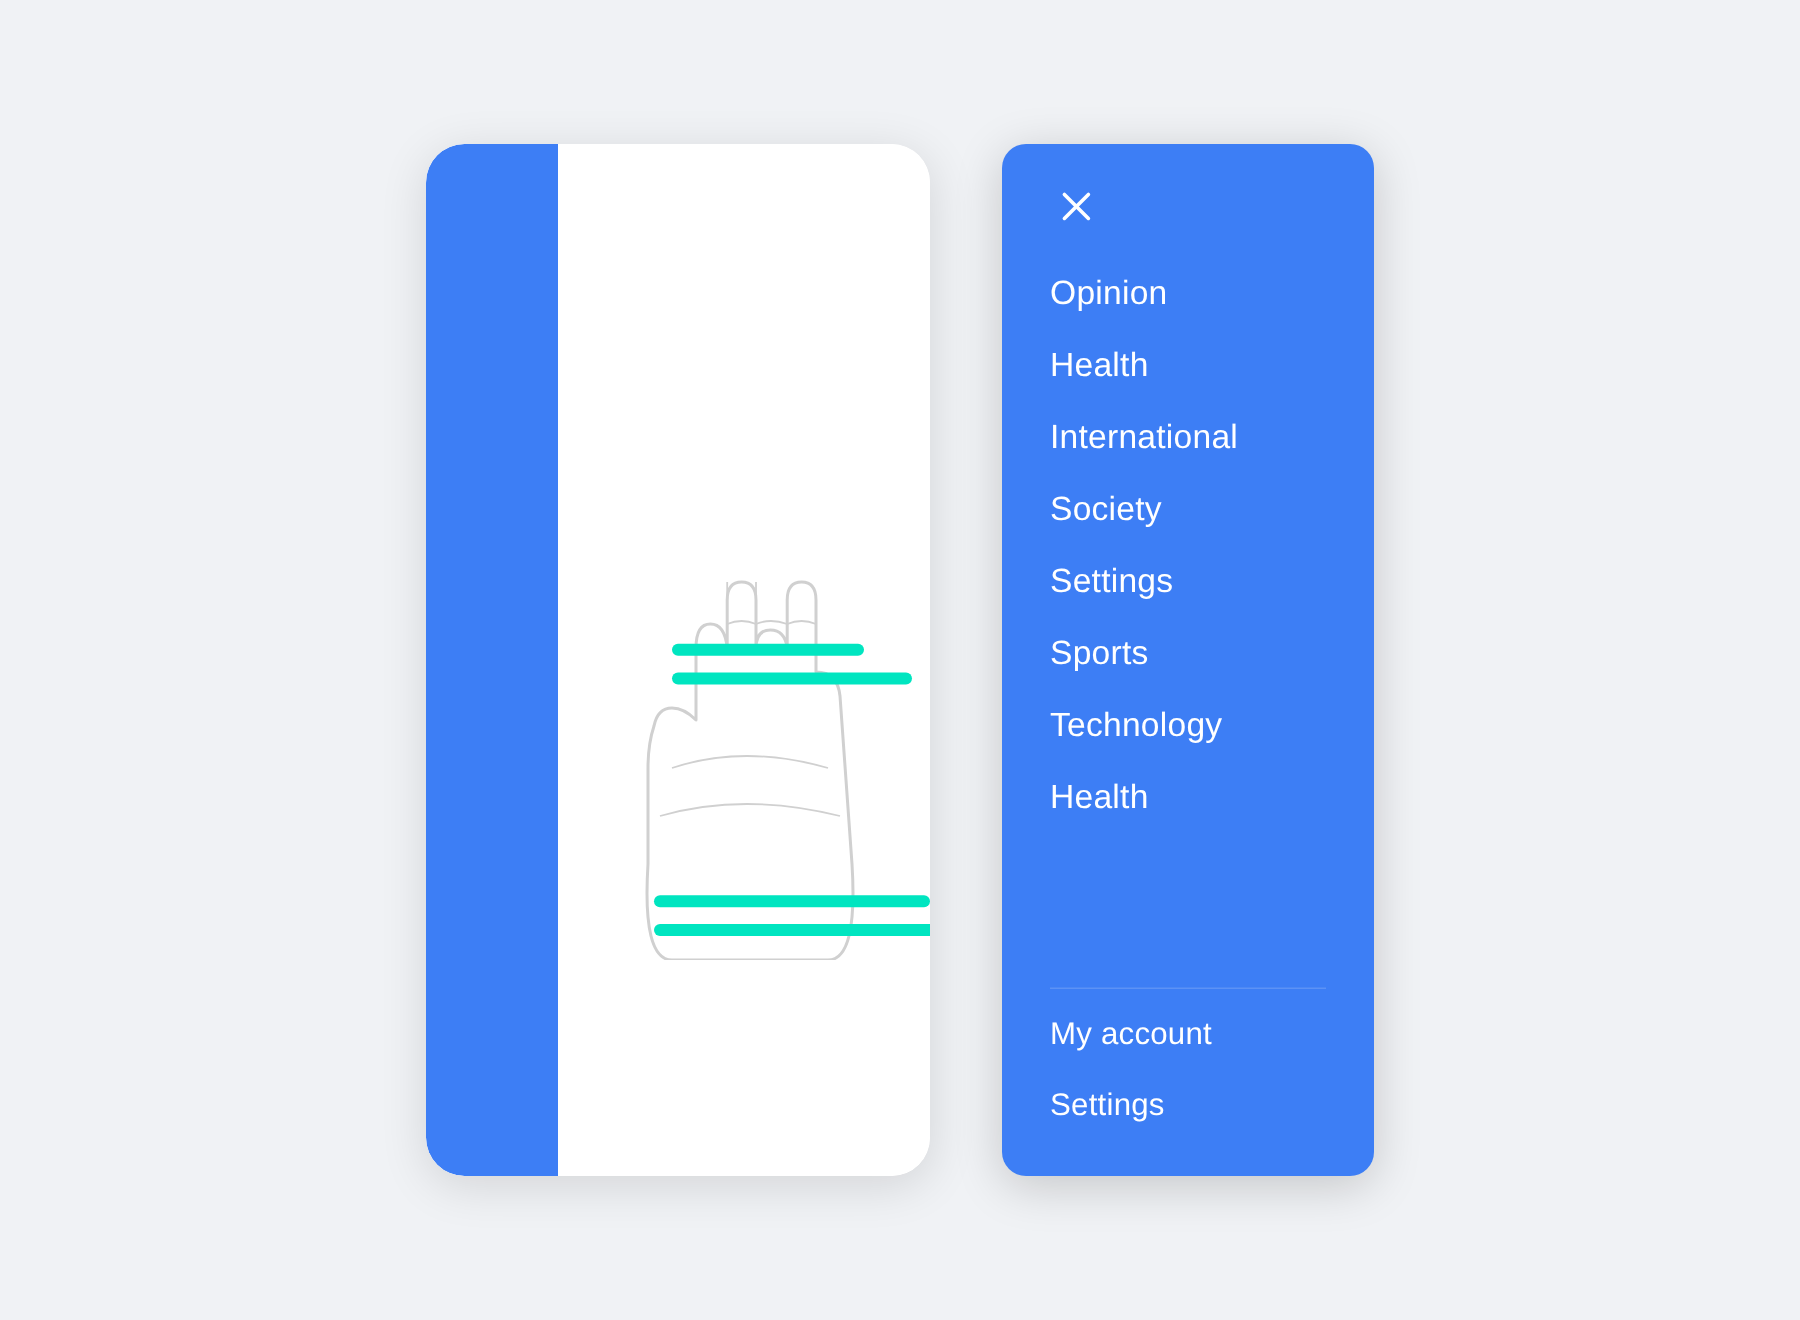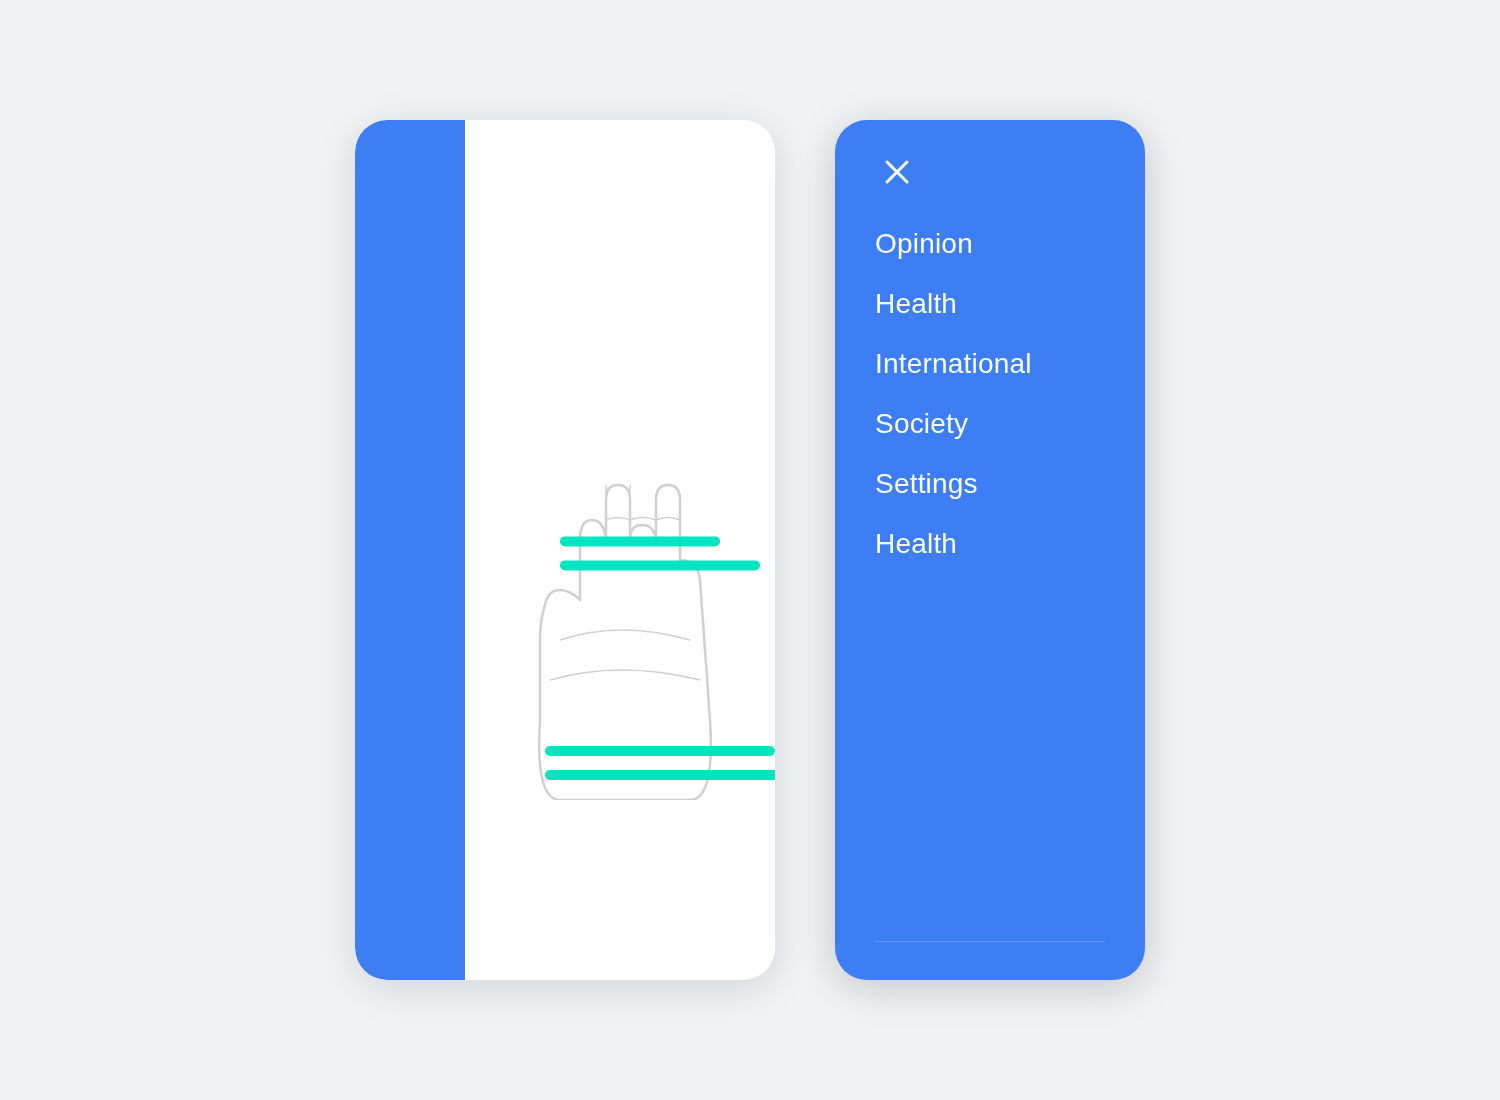--- a/index.html
+++ b/index.html
@@ -103,21 +103,21 @@
     }
 
     .h-line-3 { width: 230px; }
     .h-line-4 { width: 250px; }
 
     
     .right-card {
       width: 310px;
       height: 860px;
       background: #3d7ef5;
-      border-radius: 32px;
+      border-radius: 20px;
       box-shadow: 0 8px 40px rgba(0,0,0,0.18);
       display: flex;
       flex-direction: column;
       padding: 30px 0 30px 0;
       position: relative;
       overflow: hidden;
     }
 
     .close-btn {
       width: 44px;
@@ -217,21 +217,27 @@
         <line x1="24" y1="4" x2="4" y2="24"></line>
       </svg>
     </div>
 
     <div class="menu-items">
       <div class="menu-item">Opinion</div>
       <div class="menu-item">Health</div>
       <div class="menu-item">International</div>
       <div class="menu-item">Society</div>
       <div class="menu-item">Settings</div>
+      <div class="menu-item">Sports</div>
+      <div class="menu-item">Technology</div>
       <div class="menu-item">Health</div>
     </div>
 
     <div class="divider"></div>
 
+    <div class="menu-bottom">
+      <div class="menu-item">My account</div>
+      <div class="menu-item">Settings</div>
+    </div>
 
   </div>
 
 </div>
 
 </body></html>

